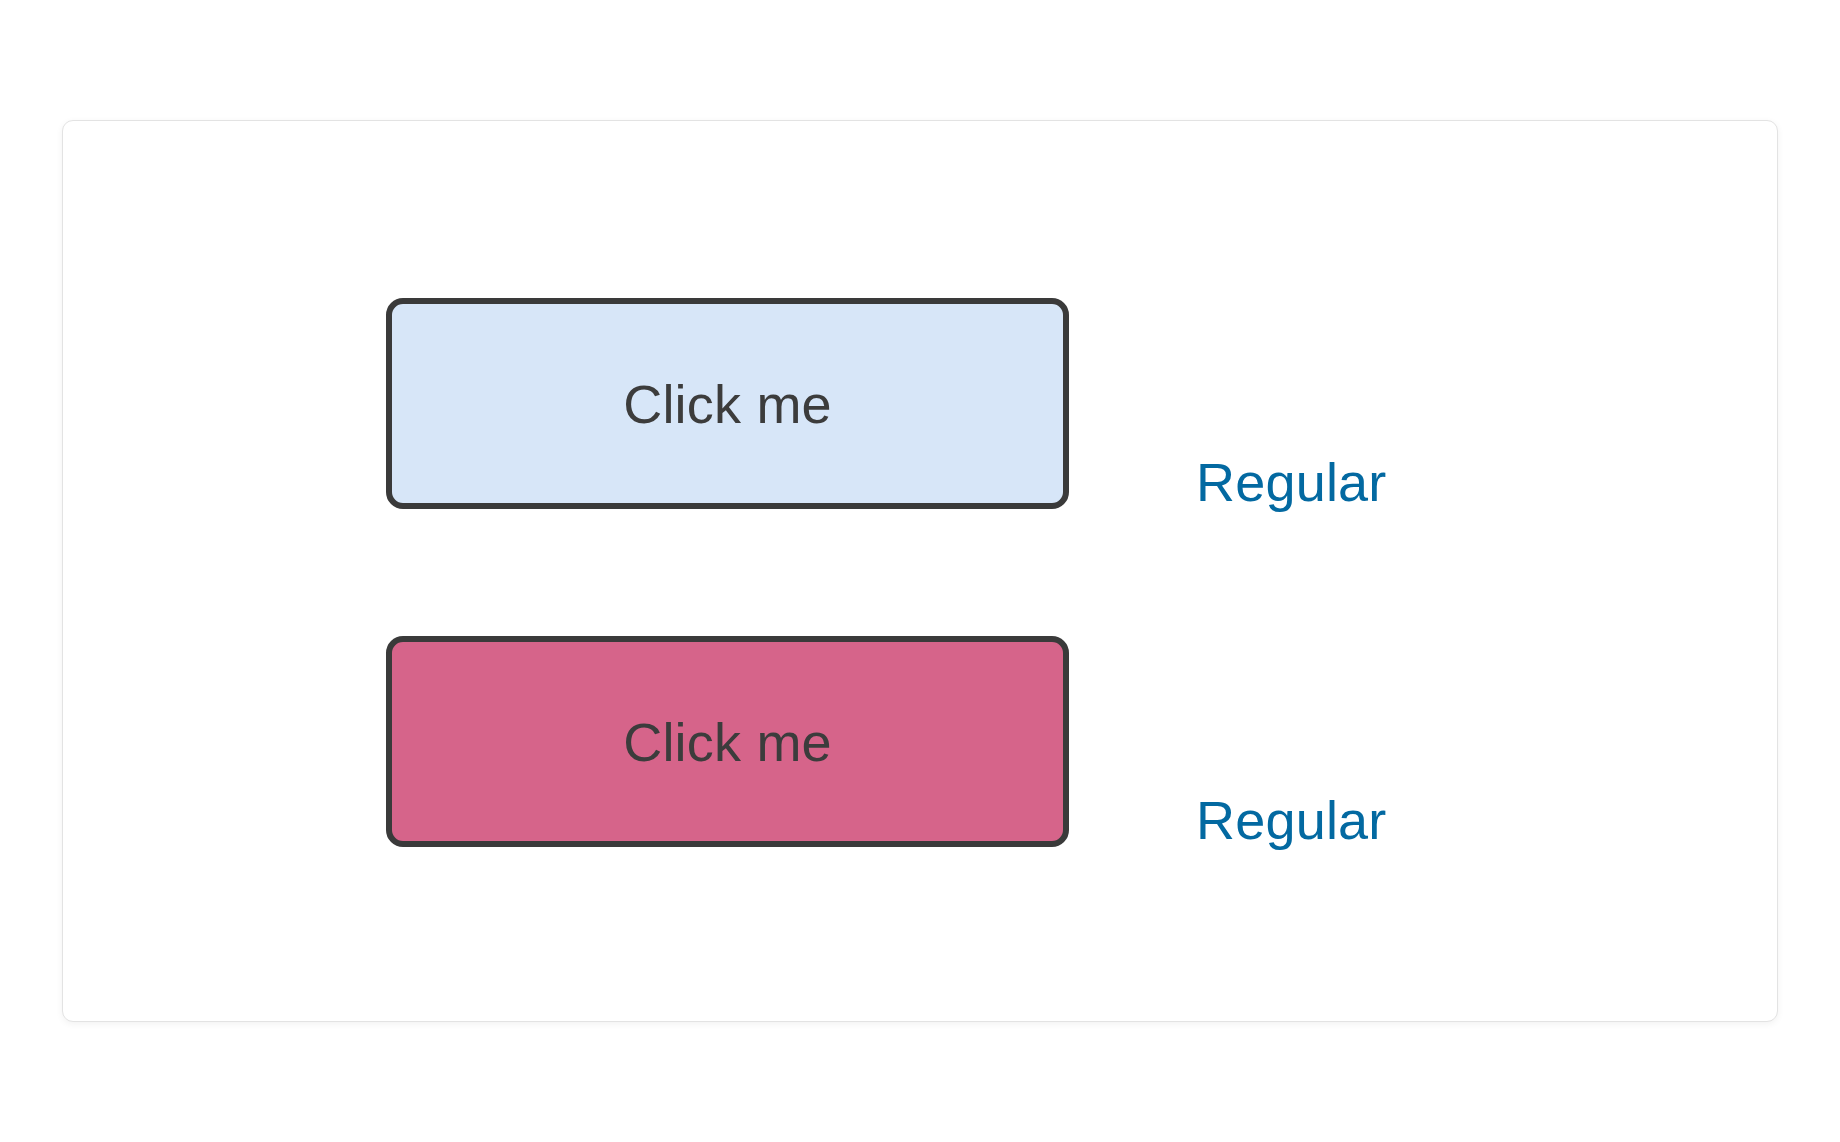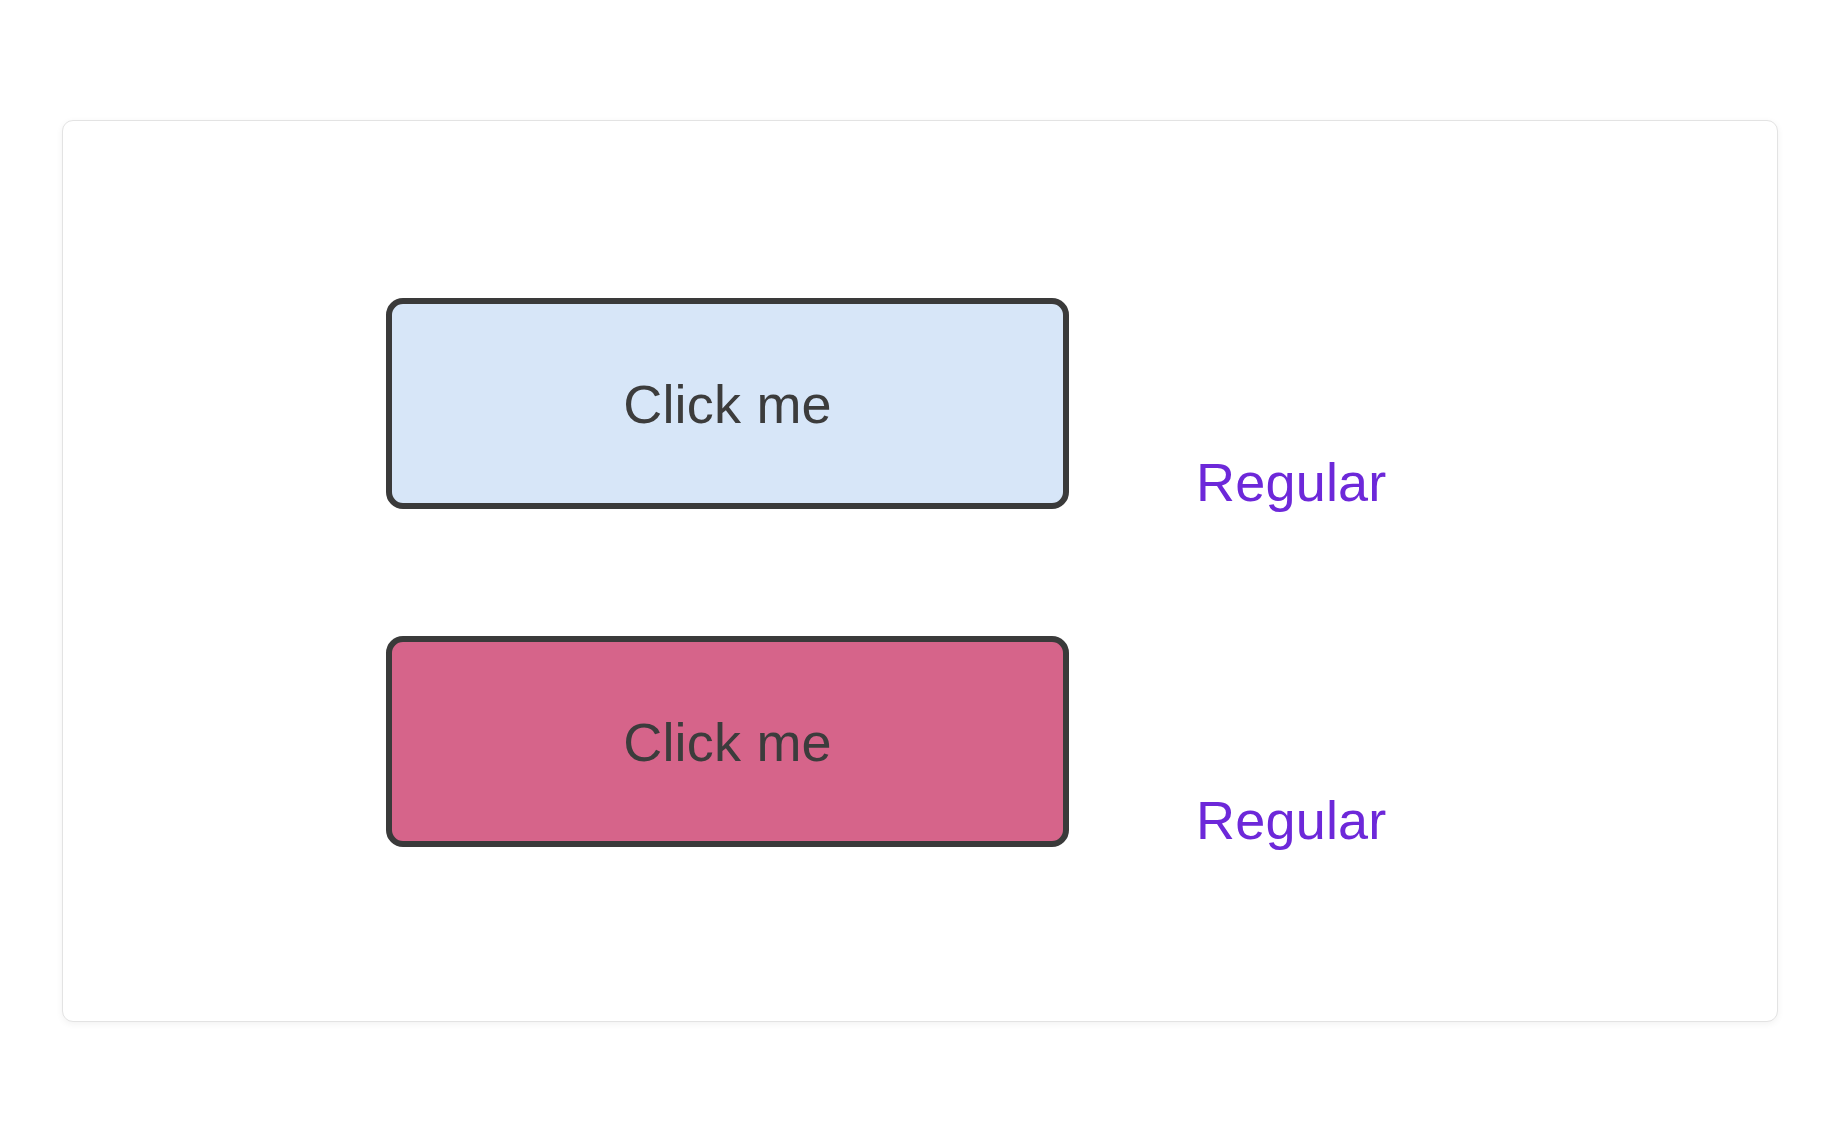--- a/index.html
+++ b/index.html
@@ -67,21 +67,21 @@
     -webkit-font-smoothing: antialiased;
   }
   .demo-button.variant-regular { background: #d7e6f8; }
   .demo-button.variant-primary { background: #d6648a; }
 
   
   .variant-label {
     margin-left: 127px;    
     font-size: 54px;
     font-weight: 400;
-    color: #6d28d9;
+    color: #0369a1;
     line-height: 1;
     white-space: nowrap;
     letter-spacing: 0.2px;
   }
 </style>
 </head>
 <body>
 
 <div id="stage">
 

